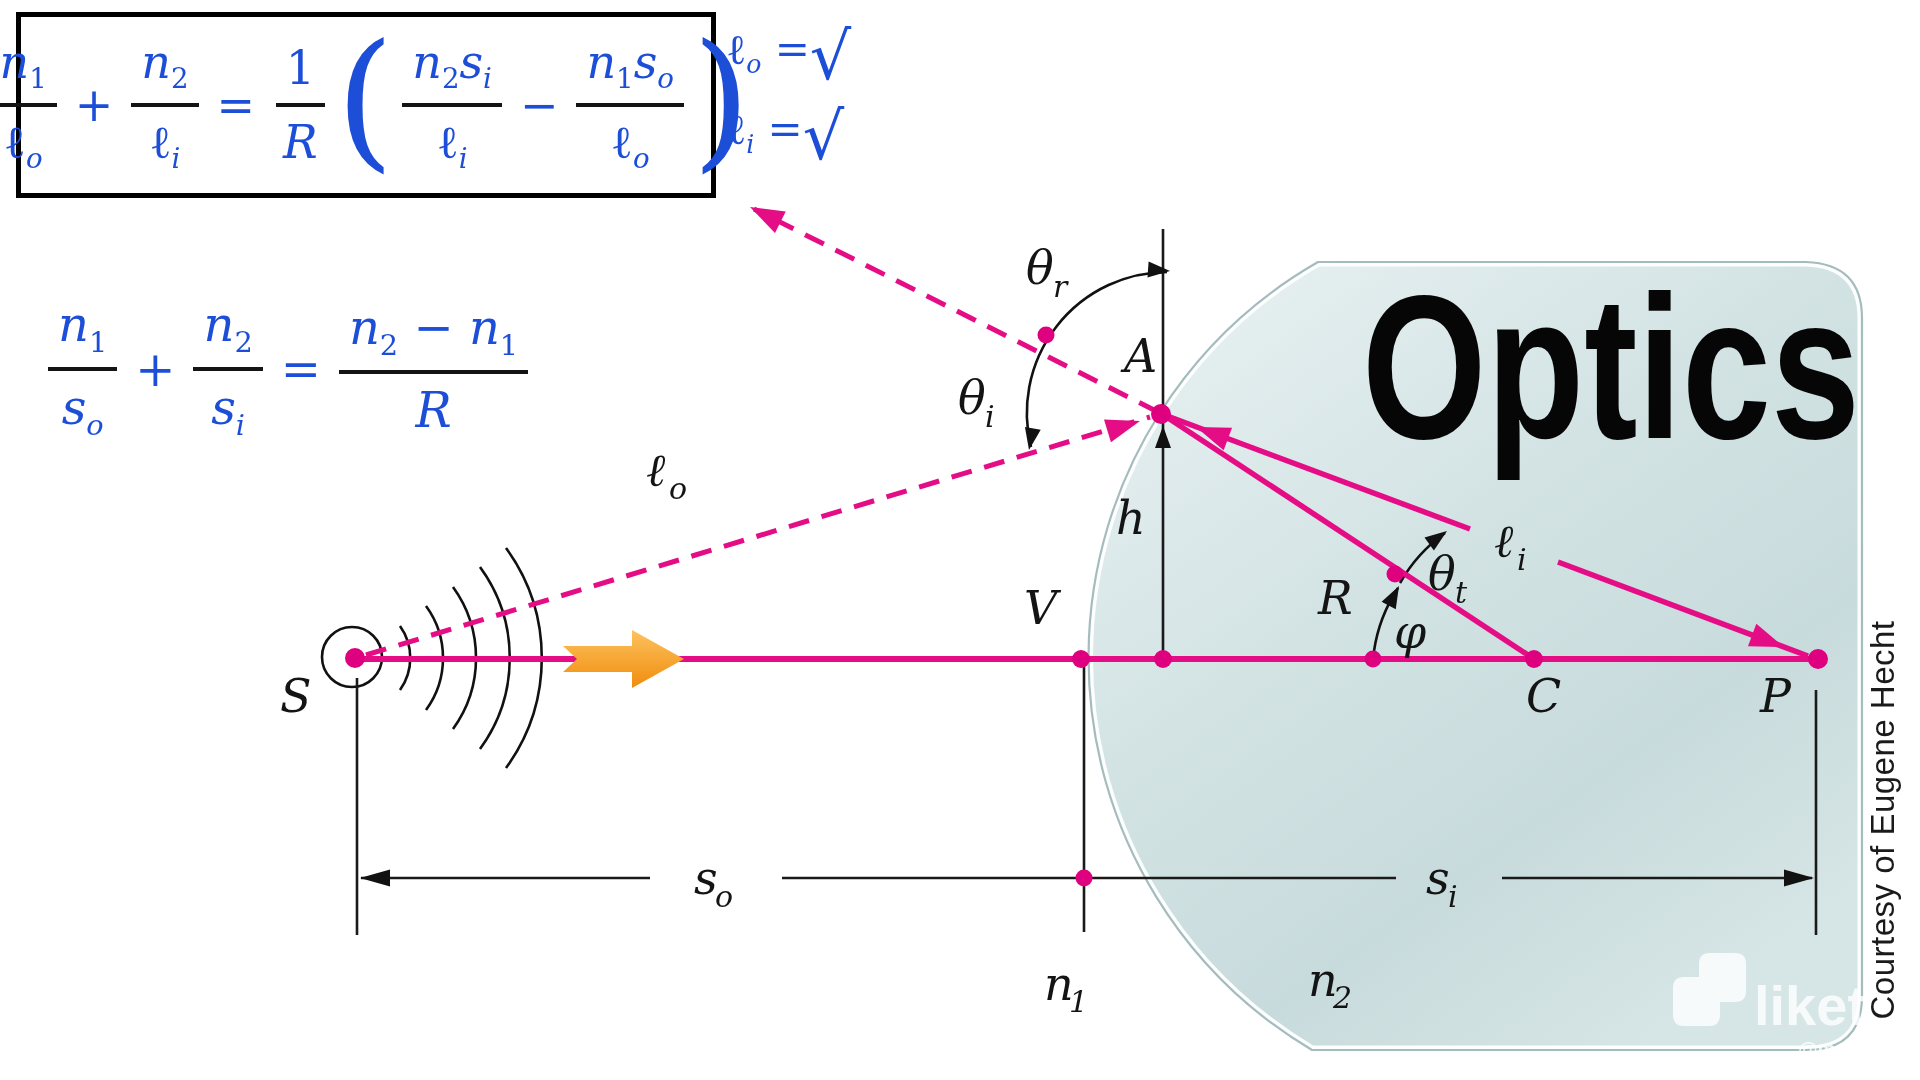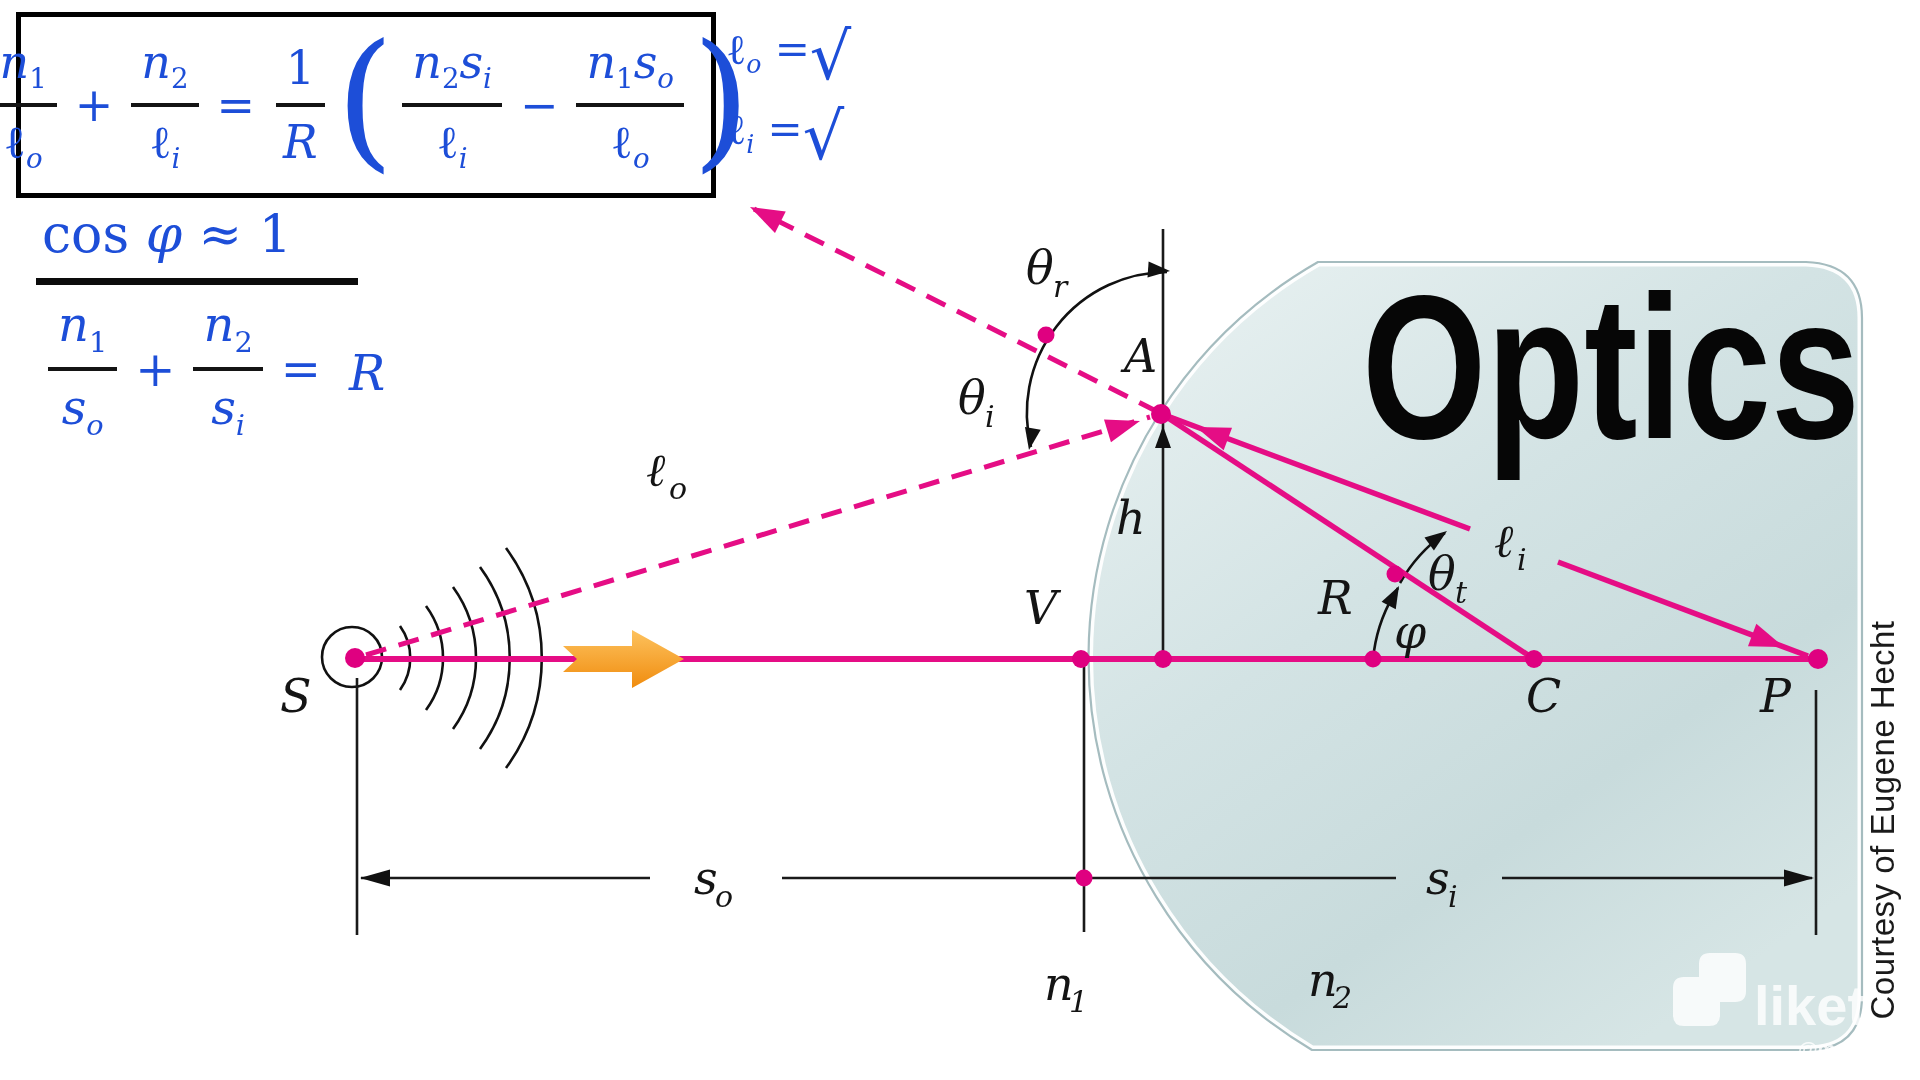--- a/index.html
+++ b/index.html
@@ -196,32 +196,32 @@
     <div class="row">
       <span>ℓ<sub><i>o</i></sub> =</span>
       <span class="sq">√</span>
     </div>
     <div class="row">
       <span>ℓ<sub><i>i</i></sub> =</span>
       <span class="sq">√</span>
     </div>
   </div>
 
-  <div class="eq" id="eq-approx">cos <i>φ</i> ≈ 1</div>
 
   <div class="eq" id="eq-paraxial">
     <span class="frac">
       <span class="num"><i>n</i><sub>1</sub></span>
       <span class="den"><i>s</i><sub><i>o</i></sub></span>
     </span>
     <span class="op">+</span>
     <span class="frac">
       <span class="num"><i>n</i><sub>2</sub></span>
       <span class="den"><i>s</i><sub><i>i</i></sub></span>
     </span>
     <span class="op">=</span>
     <span class="frac">
+      <span class="num"><i>n</i><sub>2</sub> − <i>n</i><sub>1</sub></span>
       <span class="den"><i>R</i></span>
     </span>
   </div>
 
   <div id="credit">Courtesy of Eugene Hecht</div>
 </div>
 
 </body></html>

